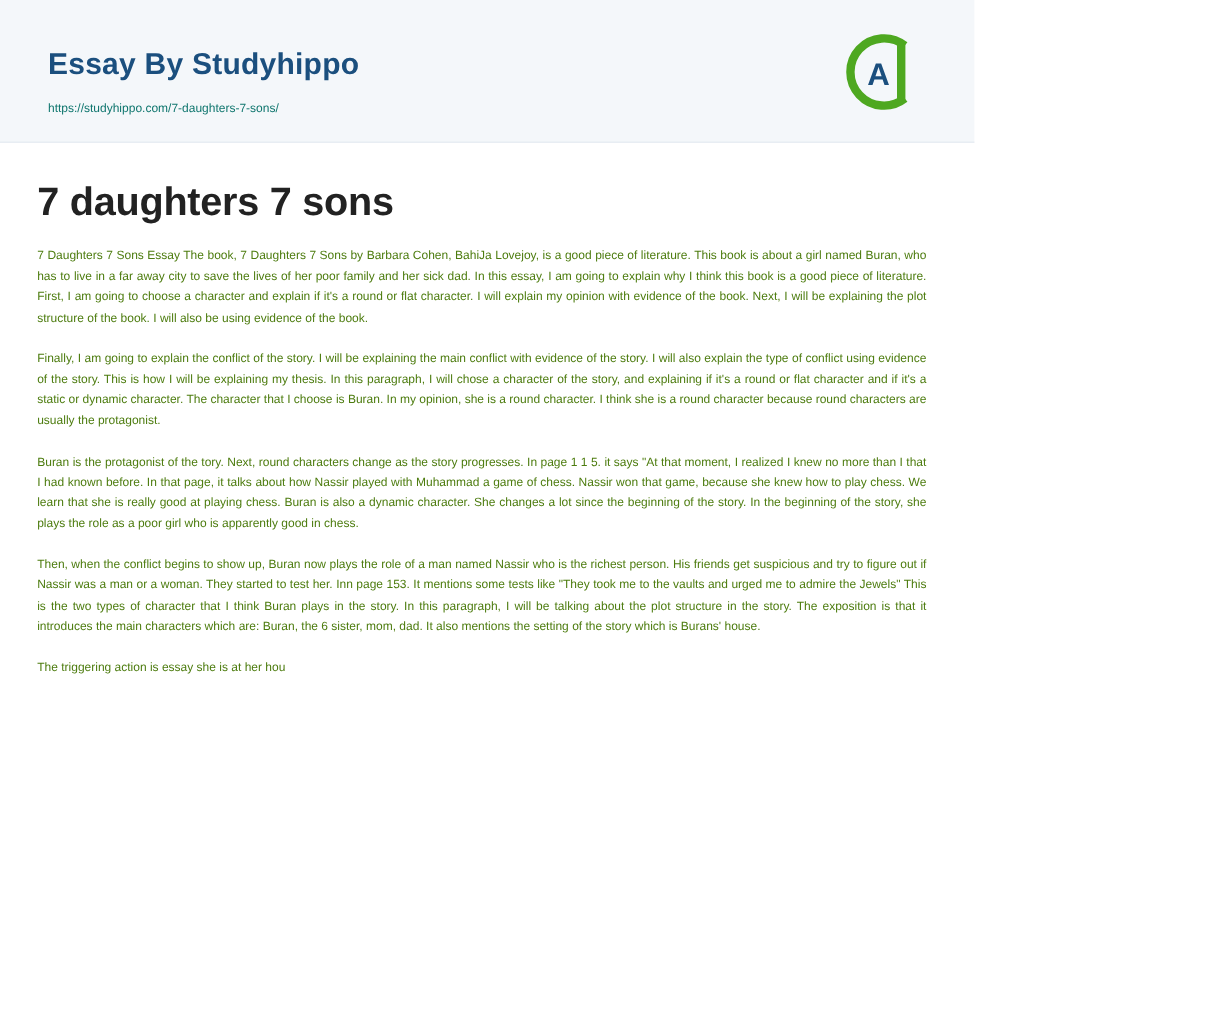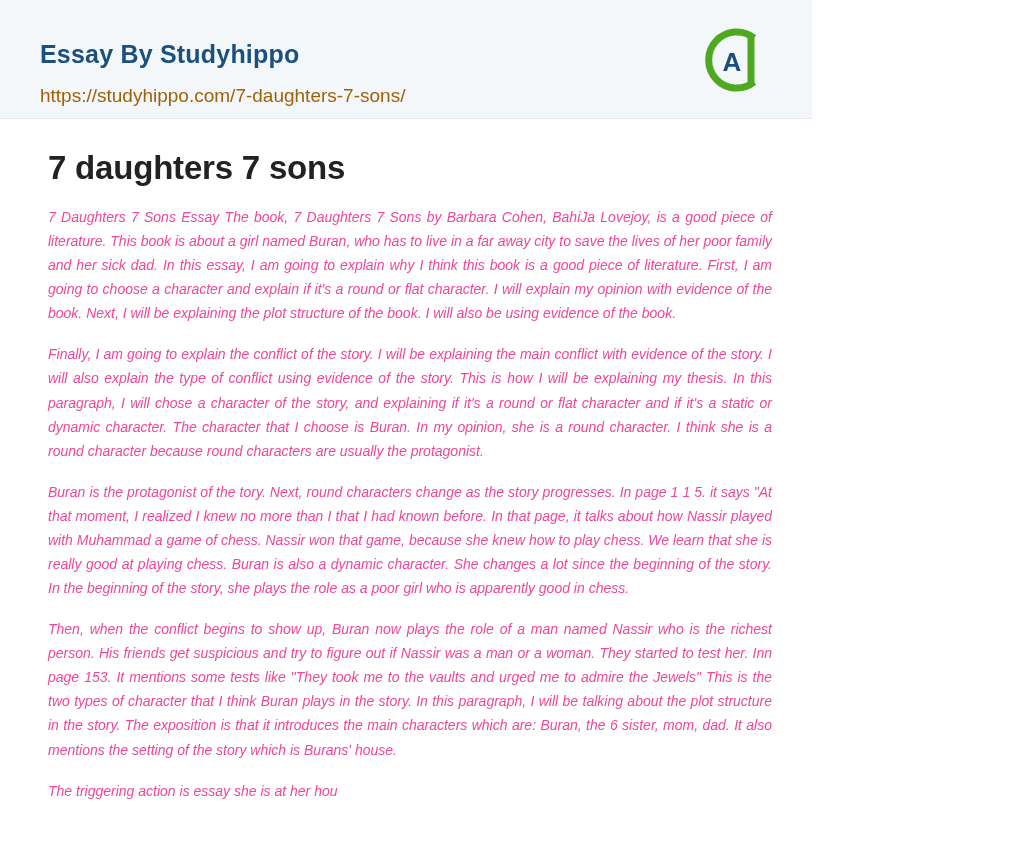--- a/index.html
+++ b/index.html
@@ -39,54 +39,53 @@
     font-size: 25px;
     font-weight: bold;
     color: #1b4f7e;
     letter-spacing: 0.2px;
   }
 
   .brand-url {
     position: absolute;
     left: 40px;
     top: 85px;
-    font-size: 19px;
-    color: #a16207;
+    font-size: 10px;
+    color: #0f766e;
     text-decoration: none;
   }
 
   .logo {
     position: absolute;
     right: 42px;
     top: 23px;
     width: 74px;
     height: 74px;
   }
 
   
   .article {
-    padding: 30px 40px 0 48px;
+    padding: 30px 40px 0 31px;
     box-sizing: border-box;
   }
 
   .article-title {
     font-size: 33px;
     font-weight: bold;
     color: #222222;
     margin: 0 0 18px 0;
     letter-spacing: -0.2px;
   }
 
   .para {
-    font-size: 14px;
+    font-size: 10px;
     line-height: 1.72;
-    color: #ec4899;
+    color: #4d7c0f;
     text-align: justify;
     margin: 0 0 17px 0;
-    font-style: italic;
   }
   .para:last-child { text-align: left; }
 </style>
 </head>
 <body>
 
 <div class="page">
 
   <div class="header">
     <div class="brand-title">Essay By Studyhippo</div>

